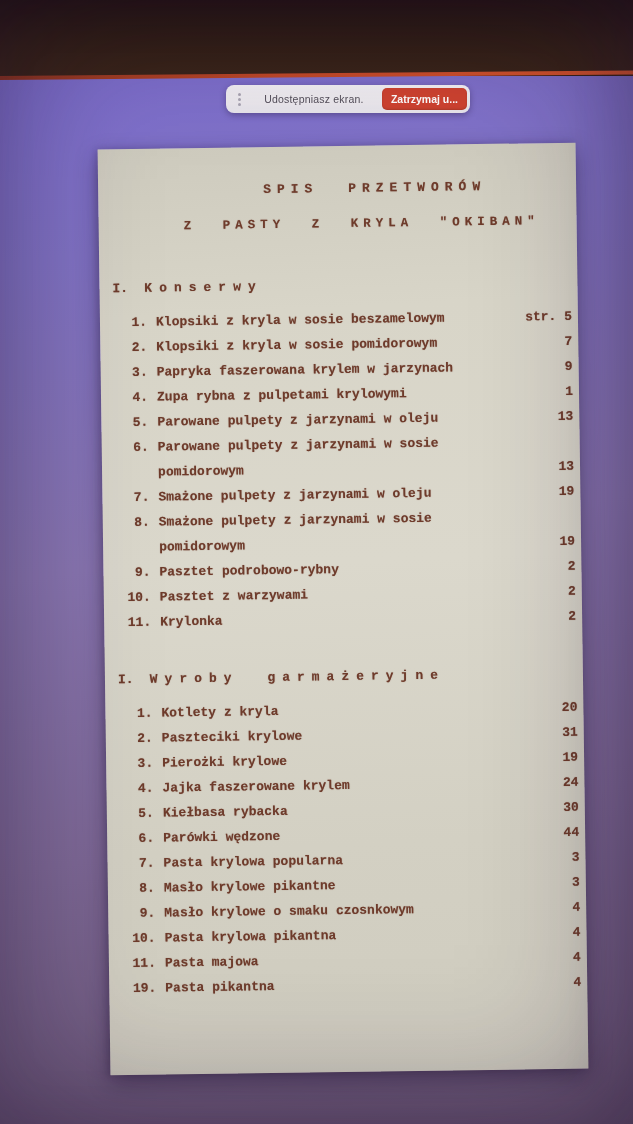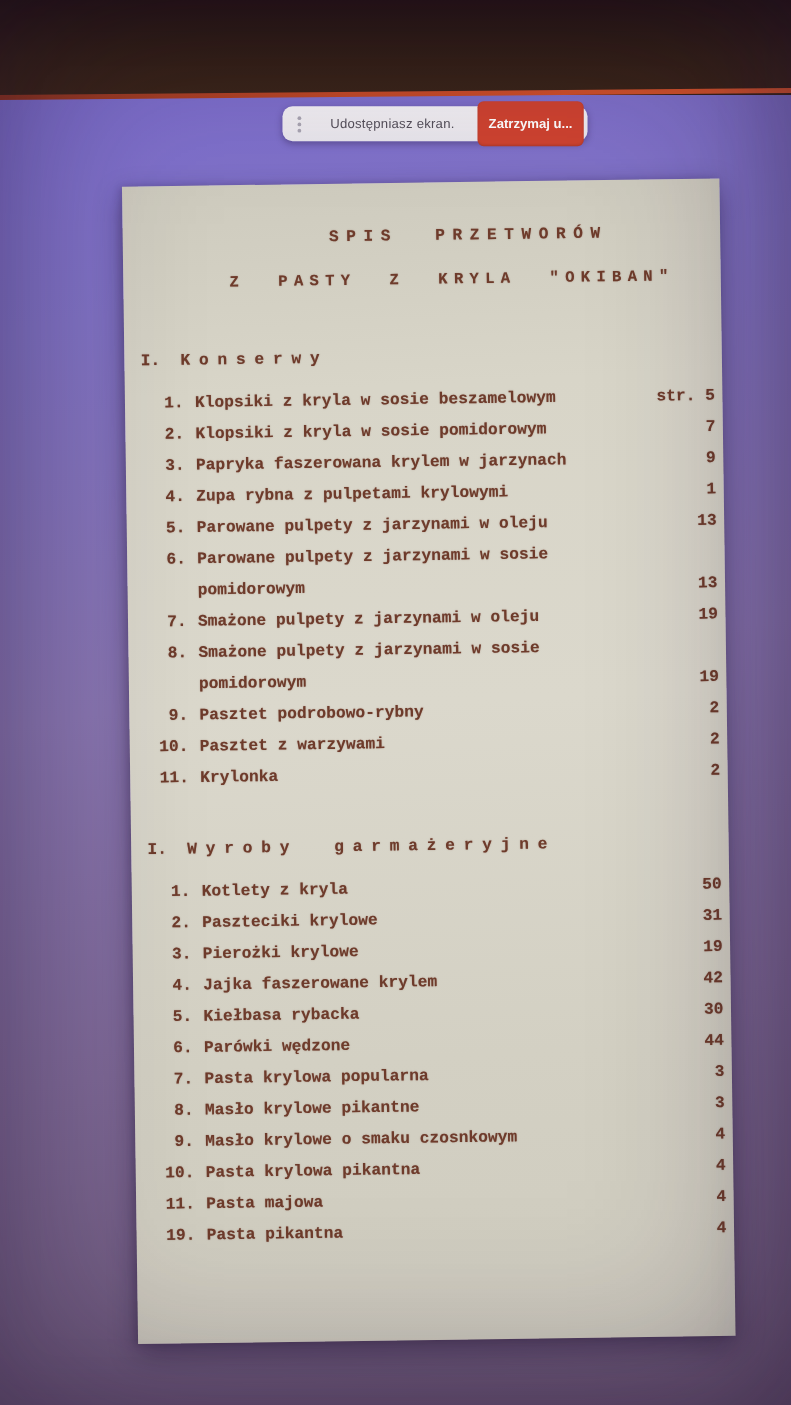--- a/index.html
+++ b/index.html
@@ -22,21 +22,21 @@
   .share-pill{
     position:absolute;top:85px;left:226px;width:244px;height:28px;
     background:linear-gradient(180deg,#f4f2f5,#e9e6ec);
     border-radius:8px;display:flex;align-items:center;
     box-shadow:0 2px 6px rgba(30,15,45,.35);
   }
   .grip{width:14px;display:flex;flex-direction:column;align-items:center;gap:2px;margin-left:6px;cursor:grab;}
   .grip i{width:3px;height:3px;border-radius:50%;background:#a9a5b2;display:block;}
   .share-msg{flex:1;text-align:center;font-size:10.5px;color:#544f5a;letter-spacing:.2px;}
   .stop-btn{
-    margin-right:3px;height:36px;padding:0 9px;border:none;border-radius:5px;
+    margin-right:3px;height:22px;padding:0 9px;border:none;border-radius:5px;
     background:#cf4330;color:#fff;font-size:10.5px;font-weight:bold;
     font-family:"Liberation Sans",sans-serif;white-space:nowrap;cursor:pointer;
     box-shadow:inset 0 -1px 2px rgba(0,0,0,.15);
   }
   
   .paper{
     position:absolute;left:104px;top:146px;width:478px;height:926px;
     background:linear-gradient(178deg,#cecbbe 0%,#d8d5c8 18%,#dbd8cc 45%,#d3d0c3 75%,#cfccbf 100%);
     box-shadow:0 8px 22px rgba(25,12,45,.40), -2px 0 6px rgba(25,12,45,.18);
     transform:rotate(-0.8deg);transform-origin:50% 50%;
@@ -176,42 +176,42 @@
     <div class="sec-head">
       <span class="numeral">I.</span>
       <span class="sec-title">Wyroby garmażeryjne</span>
     </div>
     <div class="items">
       <div class="row">
           <span class="no">1.</span>
           <span class="txt">
             <span class="l1">Kotlety z kryla</span>
           </span>
-          <span class="pg">50</span>
+          <span class="pg">20</span>
         </div>
       <div class="row">
           <span class="no">2.</span>
           <span class="txt">
             <span class="l1">Paszteciki krylowe</span>
           </span>
           <span class="pg">31</span>
         </div>
       <div class="row">
           <span class="no">3.</span>
           <span class="txt">
             <span class="l1">Pierożki krylowe</span>
           </span>
           <span class="pg">19</span>
         </div>
       <div class="row">
           <span class="no">4.</span>
           <span class="txt">
             <span class="l1">Jajka faszerowane krylem</span>
           </span>
-          <span class="pg">42</span>
+          <span class="pg">24</span>
         </div>
       <div class="row">
           <span class="no">5.</span>
           <span class="txt">
             <span class="l1">Kiełbasa rybacka</span>
           </span>
           <span class="pg">30</span>
         </div>
       <div class="row">
           <span class="no">6.</span>

